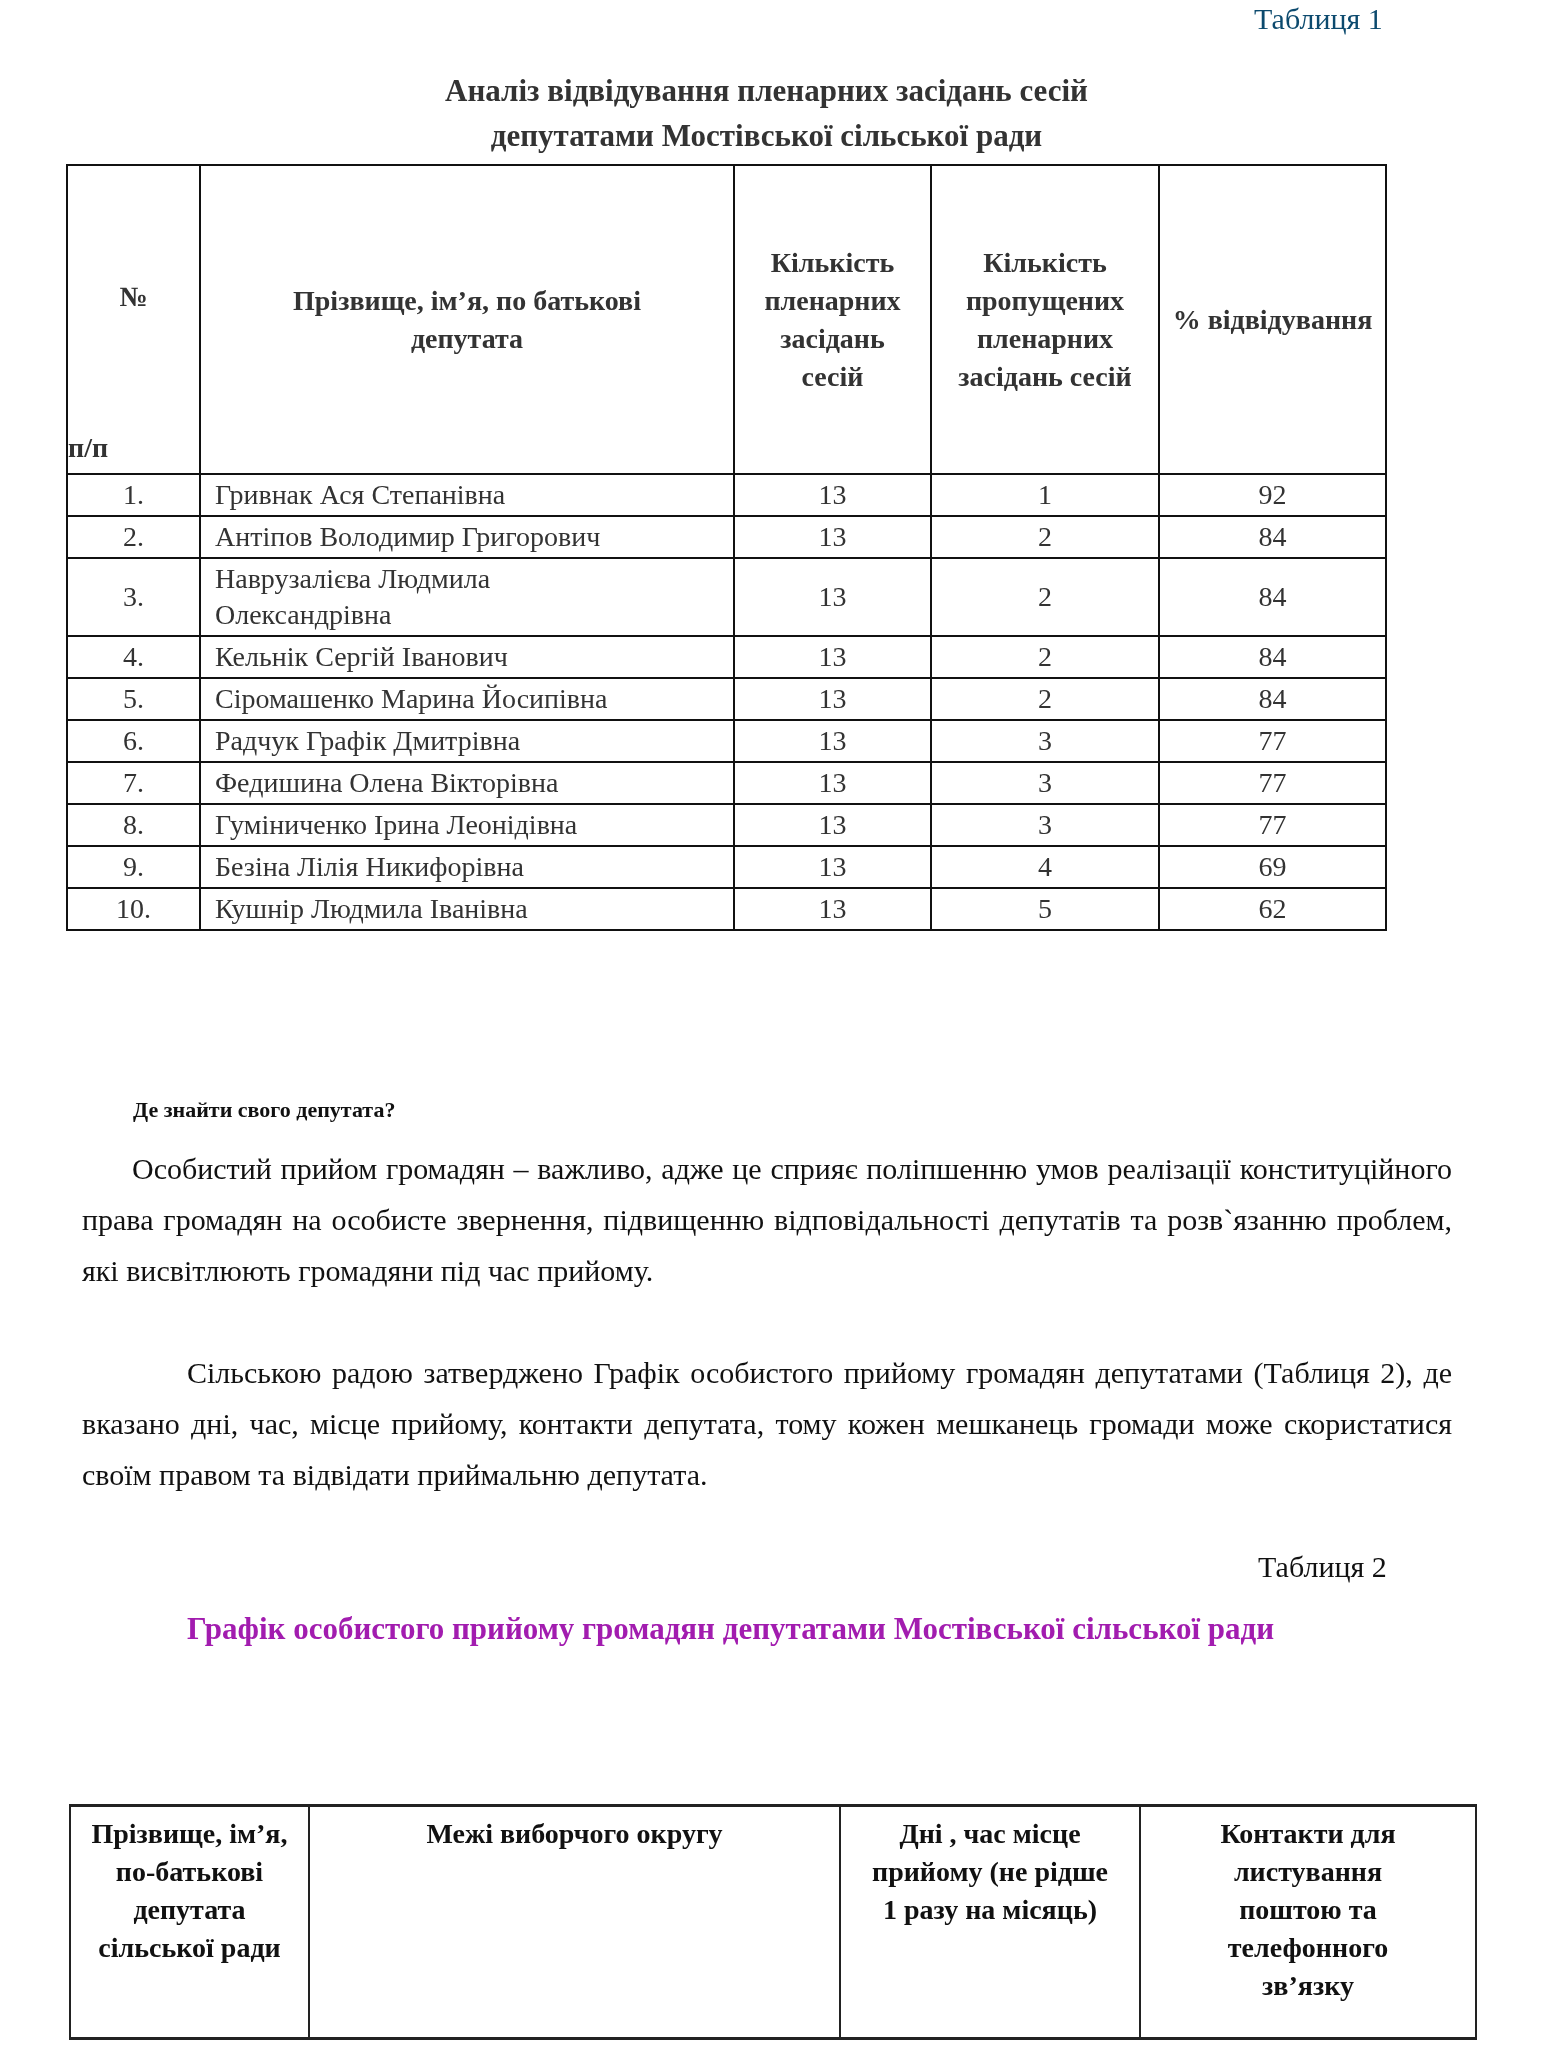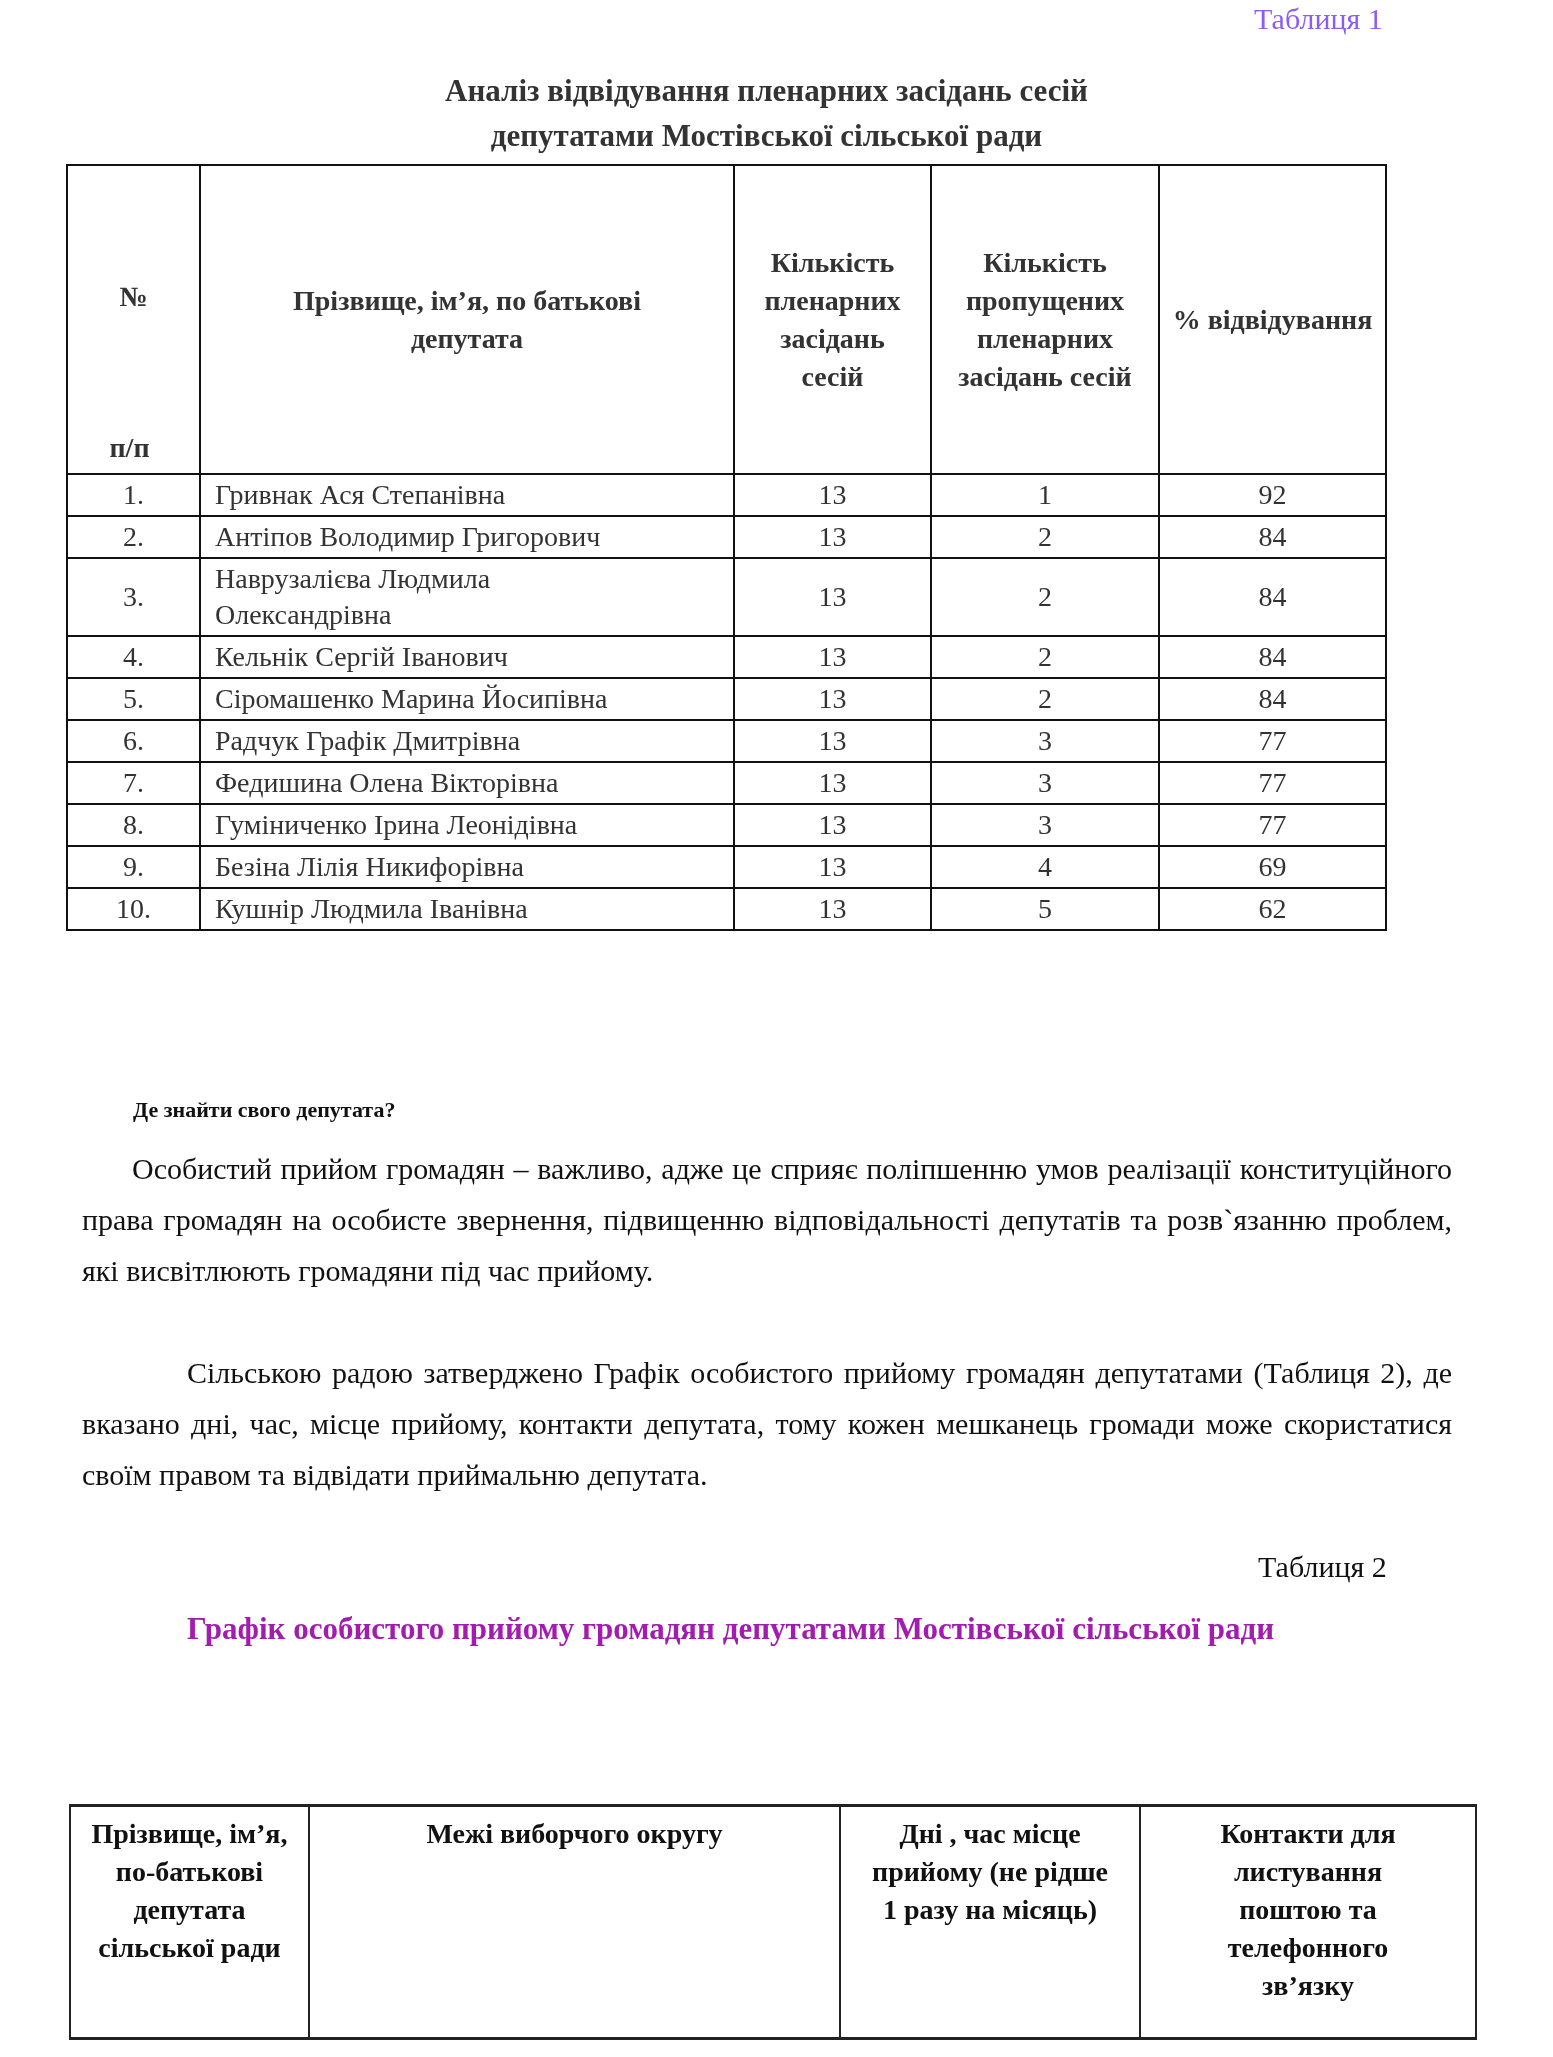--- a/index.html
+++ b/index.html
@@ -1,37 +1,37 @@
 <!DOCTYPE html>
 <html><head>
 <meta charset="utf-8">
 <style>
   html, body { margin: 0; padding: 0; background: #ffffff; }
   body {
     width: 1553px; height: 2057px; position: relative; overflow: hidden;
     font-family: "Liberation Serif", serif; color: #222222;
   }
   .abs { position: absolute; }
-  .table-label { font-size: 30px; color: #8b5cf6; text-align: right; }
+  .table-label { font-size: 30px; color: #0c4a6e; text-align: right; }
   #t1-label { left: 1254px; top: 2px; }
   .title1 { left: 0; width: 1553px; text-align: center; font-weight: bold; font-size: 31px; color: #333; line-height: 45px; }
   #t1-title-line1 { top: 68px; margin-left: -10px; }
   #t1-title-line2 { top: 113px; margin-left: -10px; }
 
   table { border-collapse: collapse; table-layout: fixed; }
   #table1 { position: absolute; left: 66px; top: 164px; width: 1319px; }
   #table1 td, #table1 th { border: 2.5px solid #111; padding: 0; font-size: 28px; color: #333; }
   #table1 th { font-weight: bold; line-height: 38px; vertical-align: middle; text-align: center; }
   #table1 td { text-align: center; line-height: 36px; height: 40px; }
   #table1 td.name { text-align: left; padding-left: 14px; }
   #table1 thead tr { height: 307px; }
   #table1 tr.tall td { height: 76px; }
   .nocell { position: relative; height: 307px; }
   .nocell .no { position: absolute; top: 112px; left: 0; right: 0; text-align: center; }
-  .nocell .pp { position: absolute; bottom: 6px; left: 0; right: 8px; text-align: center; }
+  .nocell .pp { position: absolute; bottom: 6px; left: 0; right: 8px; text-align: left; }
 
   .heading2 { left: 133px; top: 1097px; font-weight: bold; font-size: 22px; color: #111; }
   .para { left: 82px; width: 1370px; font-size: 30px; line-height: 51px; color: #111; text-align: justify; text-align-last: left; }
   #para1 { top: 1143px; text-indent: 50px; }
   #para2 { top: 1347px; text-indent: 105px; }
   #t2-label { left: 1258px; top: 1550px; font-size: 30px; color: #111; }
   .title2 { left: 82px; width: 1370px; top: 1600px; font-weight: bold; font-size: 31px; line-height: 57px; color: #a21caf; text-indent: 105px; }
 
   #table2 { position: absolute; left: 69px; top: 1804px; width: 1372px; }
   #table2 th { border: 2px solid #222; border-top-width: 3px; border-bottom-width: 3px; font-weight: bold; font-size: 28px; color: #111; line-height: 38px; vertical-align: top; text-align: center; padding: 8px 6px 0 6px; height: 222px; }

